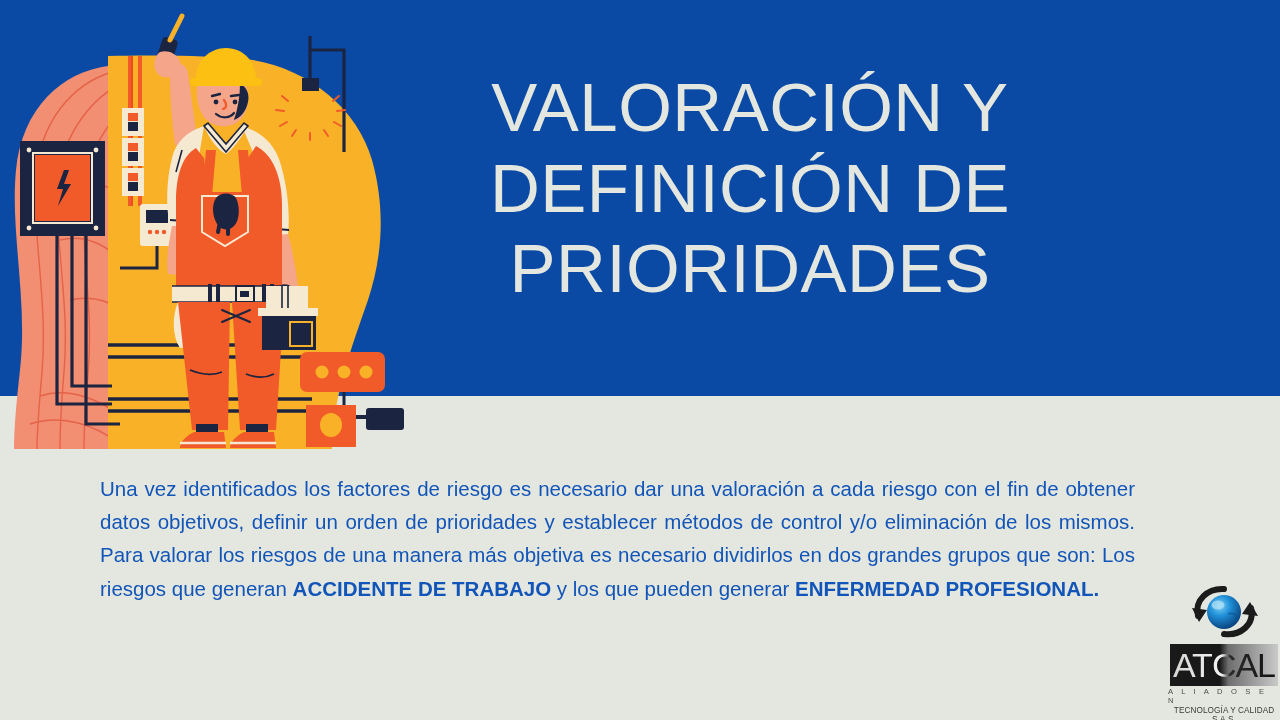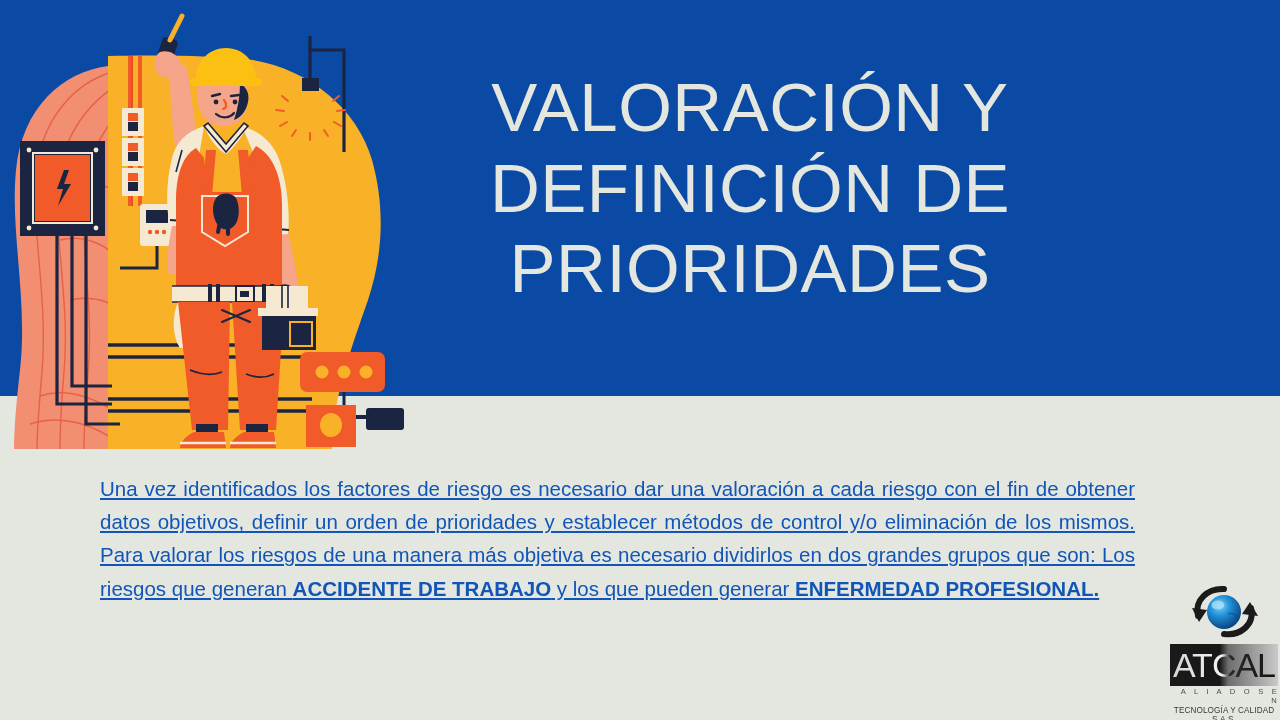--- a/index.html
+++ b/index.html
@@ -46,36 +46,35 @@
   
   .body-text {
     position:absolute;
     left:100px; top:472px;
     width:1035px;
     color:#1255b8;
     font-size:20.5px;
     line-height:1.62;
     text-align:justify;
     font-weight:500;
-    text-decoration:underline;
   }
   .body-text b { font-weight:700; }
 
   
   .logo {
     position:absolute;
     left:1168px; top:582px;
     width:112px; height:132px;
   }
   .logo-mark { width:112px; height:60px; display:block; }
   .logo-word {
     width:108px; height:42px; display:block; margin:2px auto 0;
   }
   .logo-sub1 {
-    text-align:right; font-size:7.6px; letter-spacing:3.2px;
+    text-align:left; font-size:7.6px; letter-spacing:3.2px;
     color:#4a4a4a; margin-top:1px; font-weight:400;
   }
   .logo-sub2 {
     text-align:center; font-size:8.2px; color:#3a3a3a;
     margin-top:1px; font-weight:400; letter-spacing:0.1px;
   }
 </style>
 </head>
 <body>
 

